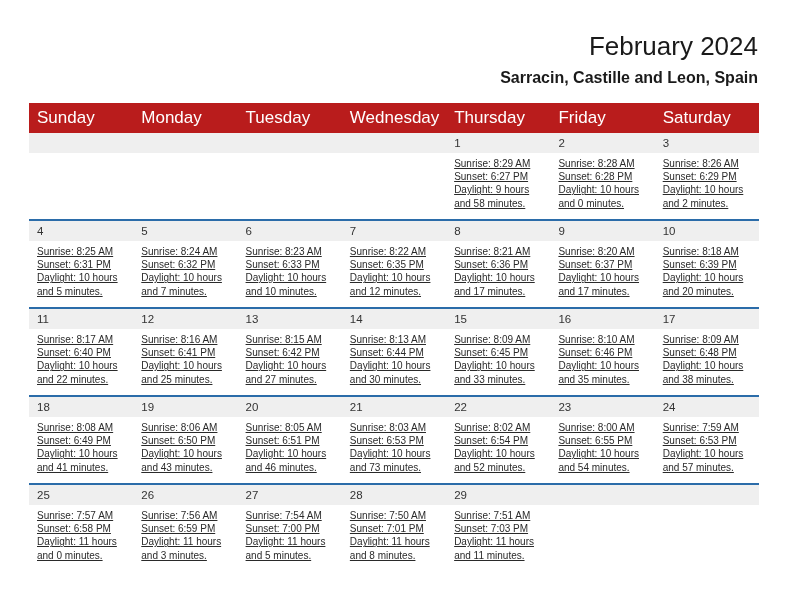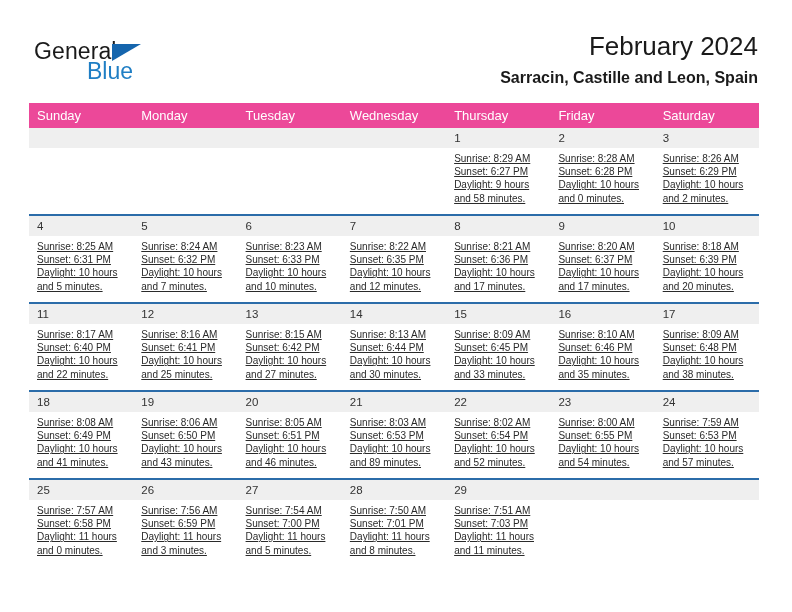--- a/index.html
+++ b/index.html
@@ -87,23 +87,23 @@
   
   .calendar {
     position: absolute;
     left: 29px;
     top: 103px;
     width: 730px;
     border-collapse: collapse;
     table-layout: fixed;
   }
   .calendar th {
-    background: #ec4899;
+    background: #b91c1c;
     color: #ffffff;
-    font-size: 13px;
+    font-size: 17px;
     font-weight: normal;
     text-align: left;
     padding: 5px 0 5px 8px;
     height: 13px;
     border: none;
   }
   .calendar td {
     vertical-align: top;
     padding: 0;
     width: 104.28px;
@@ -138,25 +138,20 @@
     color: transparent;
   }
 </style>
 </head>
 <body>
 
 <div class="page">
 
   <div class="header">
 
-    <div class="brand">
-      <span class="brand-general">General</span>
-      <span class="brand-tri"></span>
-      <span class="brand-blue">Blue</span>
-    </div>
 
     <div class="title-block">
       <div class="cal-title">February 2024</div>
       <div class="cal-subtitle">Sarracin, Castille and Leon, Spain</div>
     </div>
 
   </div>
 
   <table class="calendar">
     <thead>
@@ -369,21 +364,21 @@
               <div>Daylight: 10 hours</div>
               <div>and 46 minutes.</div>
             </div>
           </td>
           <td>
             <div class="daynum">21</div>
             <div class="cell-body">
               <div>Sunrise: 8:03 AM</div>
               <div>Sunset: 6:53 PM</div>
               <div>Daylight: 10 hours</div>
-              <div>and 89 minutes.</div>
+              <div>and 73 minutes.</div>
             </div>
           </td>
           <td>
             <div class="daynum">22</div>
             <div class="cell-body">
               <div>Sunrise: 8:02 AM</div>
               <div>Sunset: 6:54 PM</div>
               <div>Daylight: 10 hours</div>
               <div>and 52 minutes.</div>
             </div>

